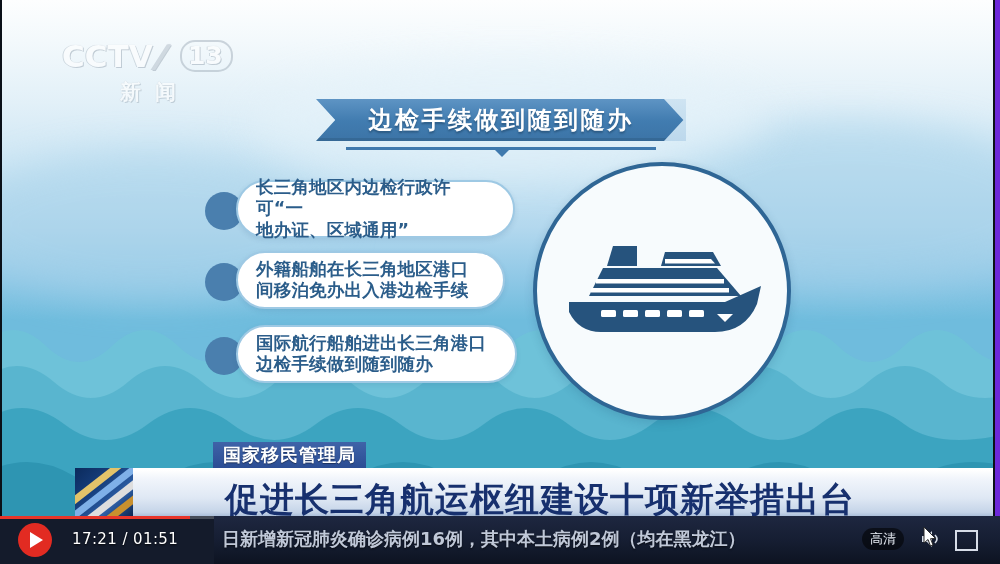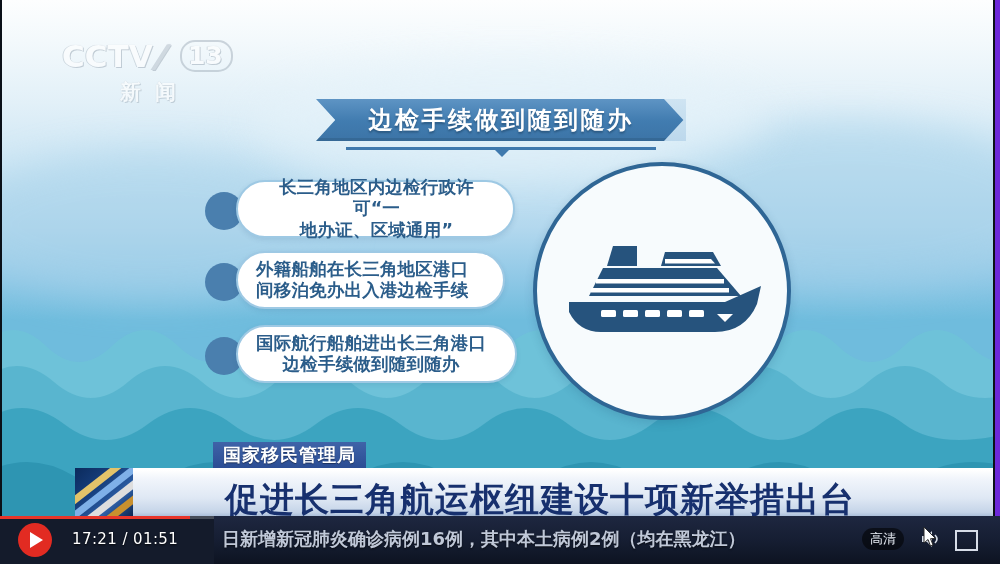--- a/index.html
+++ b/index.html
@@ -121,21 +121,20 @@
     top: 62px;
     width: 196px;
     height: 120px;
   }
 
   
   .bullet-row {
     position: absolute;
     left: 205px;
     height: 60px;
-    text-align: center;
   }
   .bullet-dot {
     position: absolute;
     left: 0;
     top: 12px;
     width: 38px;
     height: 38px;
     border-radius: 50%;
     background: #4a7fae;
   }

